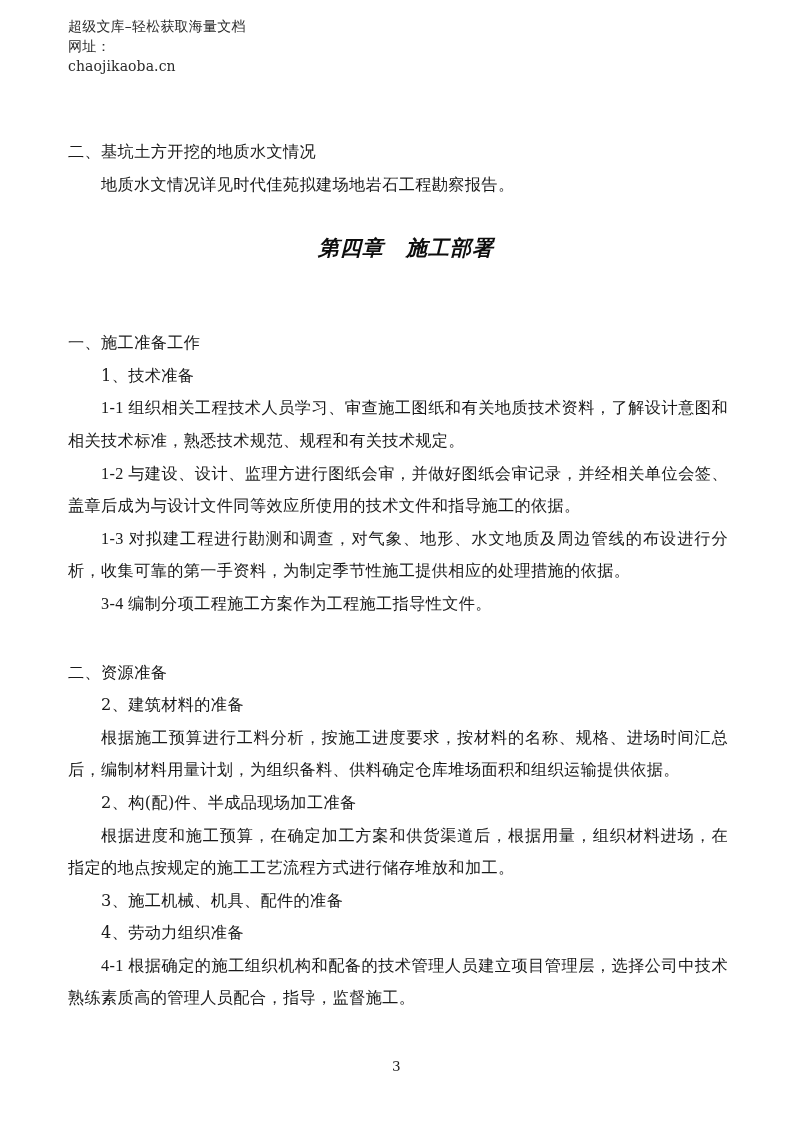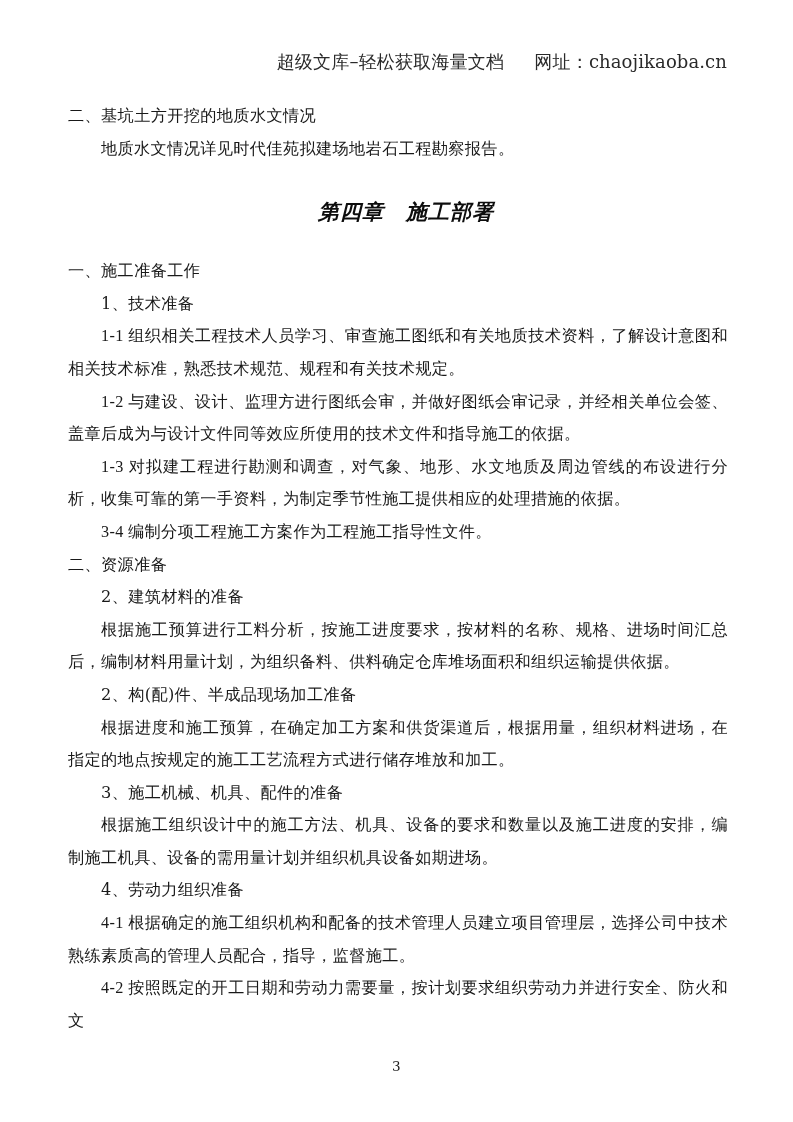--- a/index.html
+++ b/index.html
@@ -27,24 +27,25 @@
   
   .doc-header {
     position: absolute;
     top: 52px;
     left: 68px;
     right: 66px;
     height: 24px;
     display: flex;
     justify-content: flex-end;
     align-items: baseline;
-    font-size: 18px;
+    font-size: 14px;
     line-height: 20px;
     color: #2a2a2a;
     white-space: nowrap;
+    flex-direction: column;
   }
   .doc-header .hdr-brand {
     letter-spacing: 0.2px;
   }
   .doc-header .hdr-gap {
     display: inline-block;
     width: 30px;
   }
   .doc-header .hdr-url-label {
     letter-spacing: 0.2px;
@@ -62,21 +63,21 @@
     width: 660px;
   }
 
   .line {
     font-size: 16.2px;
     line-height: 32.6px;
     letter-spacing: 0.35px;
     white-space: nowrap;
     color: #191919;
   }
-  .line.level-1 { text-indent: 0; }
+  .line.level-1 { text-indent: 0; margin-top: 36px; }
   .line.indent-2 { padding-left: 33px; }
 
   .para {
     font-size: 16.2px;
     line-height: 32.6px;
     letter-spacing: 0.35px;
     color: #191919;
     text-align: justify;
     text-justify: inter-ideograph;
     font-family: Liberation Serif, serif;
@@ -148,23 +149,21 @@
 
     <div class="line level-1">二、资源准备</div>
 
     <div class="line indent-2">2、建筑材料的准备</div>
     <div class="para first-indent">根据施工预算进行工料分析，按施工进度要求，按材料的名称、规格、进场时间汇总后，编制材料用量计划，为组织备料、供料确定仓库堆场面积和组织运输提供依据。</div>
 
     <div class="line indent-2">2、构(配)件、半成品现场加工准备</div>
     <div class="para first-indent">根据进度和施工预算，在确定加工方案和供货渠道后，根据用量，组织材料进场，在指定的地点按规定的施工工艺流程方式进行储存堆放和加工。</div>
 
     <div class="line indent-2">3、施工机械、机具、配件的准备</div>
-    <div class="para first-indent">根据施工组织设计中的施工方法、机具、设备的要求和数量以及施工进度的安排，编制施工机具、设备的需用量计划并组织机具设备如期进场。</div>
 
     <div class="line indent-2">4、劳动力组织准备</div>
     <div class="para first-indent">4-1 根据确定的施工组织机构和配备的技术管理人员建立项目管理层，选择公司中技术熟练素质高的管理人员配合，指导，监督施工。</div>
-    <div class="para first-indent">4-2 按照既定的开工日期和劳动力需要量，按计划要求组织劳动力并进行安全、防火和文</div>
 
   </div>
 
   <div class="page-number">3</div>
 
 </div>
 
 </body></html>

